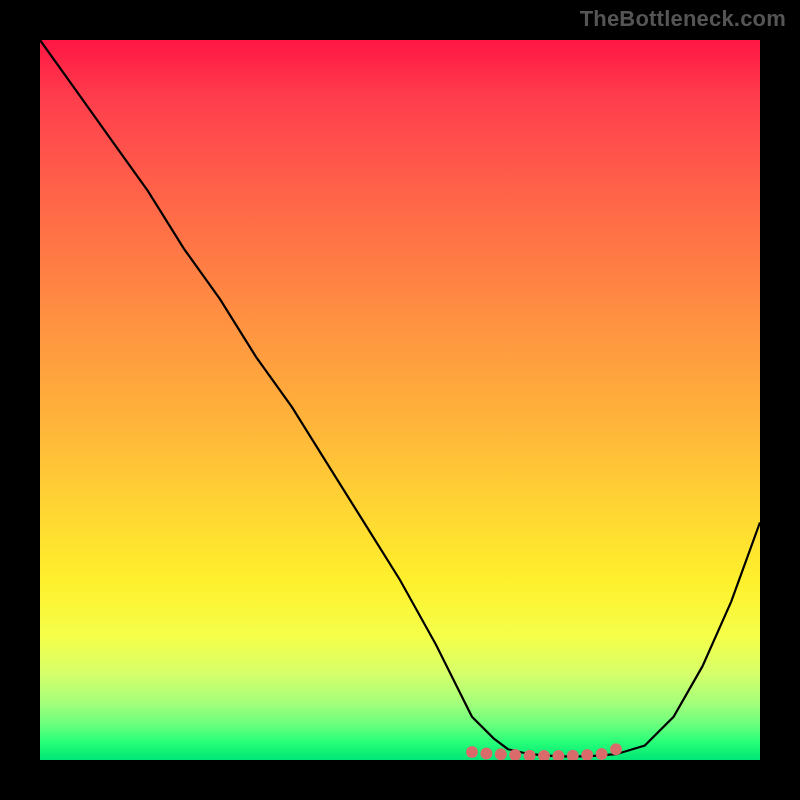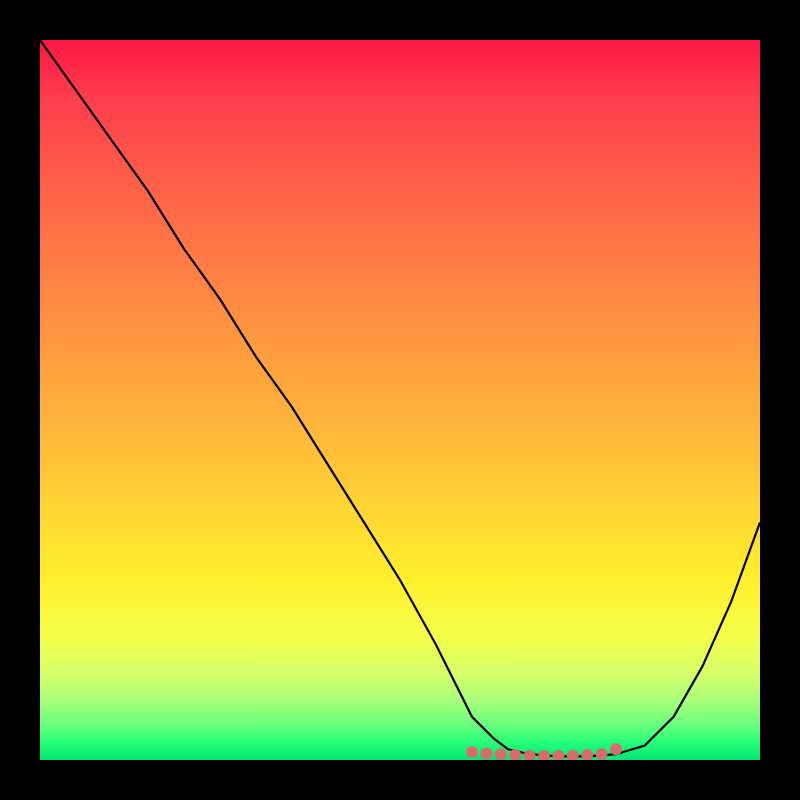--- a/index.html
+++ b/index.html
@@ -54,20 +54,21 @@
     left: 0;
     top: 0;
     width: 720px;
     height: 720px;
   }
 </style>
 </head>
 <body>
 
 <div class="container">
+  <div class="watermark">TheBottleneck.com</div>
   <div class="plot-area">
     <svg class="curve" viewBox="0 0 720 720">
       <path id="curve-path" fill="none" stroke="#000000" stroke-width="2.2" d="M0.0 0.0 L36.0 50.4 L72.0 100.8 L108.0 151.2 L144.0 208.8 L180.0 259.2 L216.0 316.8 L252.0 367.2 L288.0 424.8 L324.0 482.4 L360.0 540.0 L396.0 604.8 L417.6 648.0 L432.0 676.8 L453.6 698.4 L468.0 709.2 L489.6 714.2 L518.4 716.4 L547.2 716.4 L576.0 714.2 L604.8 705.6 L633.6 676.8 L662.4 626.4 L691.2 561.6 L720.0 482.4"></path>
       <g id="markers">
           <circle cx="432.0" cy="712.1" r="6" fill="#d96b6b"></circle>
           <circle cx="446.4" cy="713.5" r="6" fill="#d96b6b"></circle>
           <circle cx="460.8" cy="714.2" r="6" fill="#d96b6b"></circle>
           <circle cx="475.2" cy="715.0" r="6" fill="#d96b6b"></circle>
           <circle cx="489.6" cy="715.7" r="6" fill="#d96b6b"></circle>
           <circle cx="504.0" cy="716.0" r="6" fill="#d96b6b"></circle>

